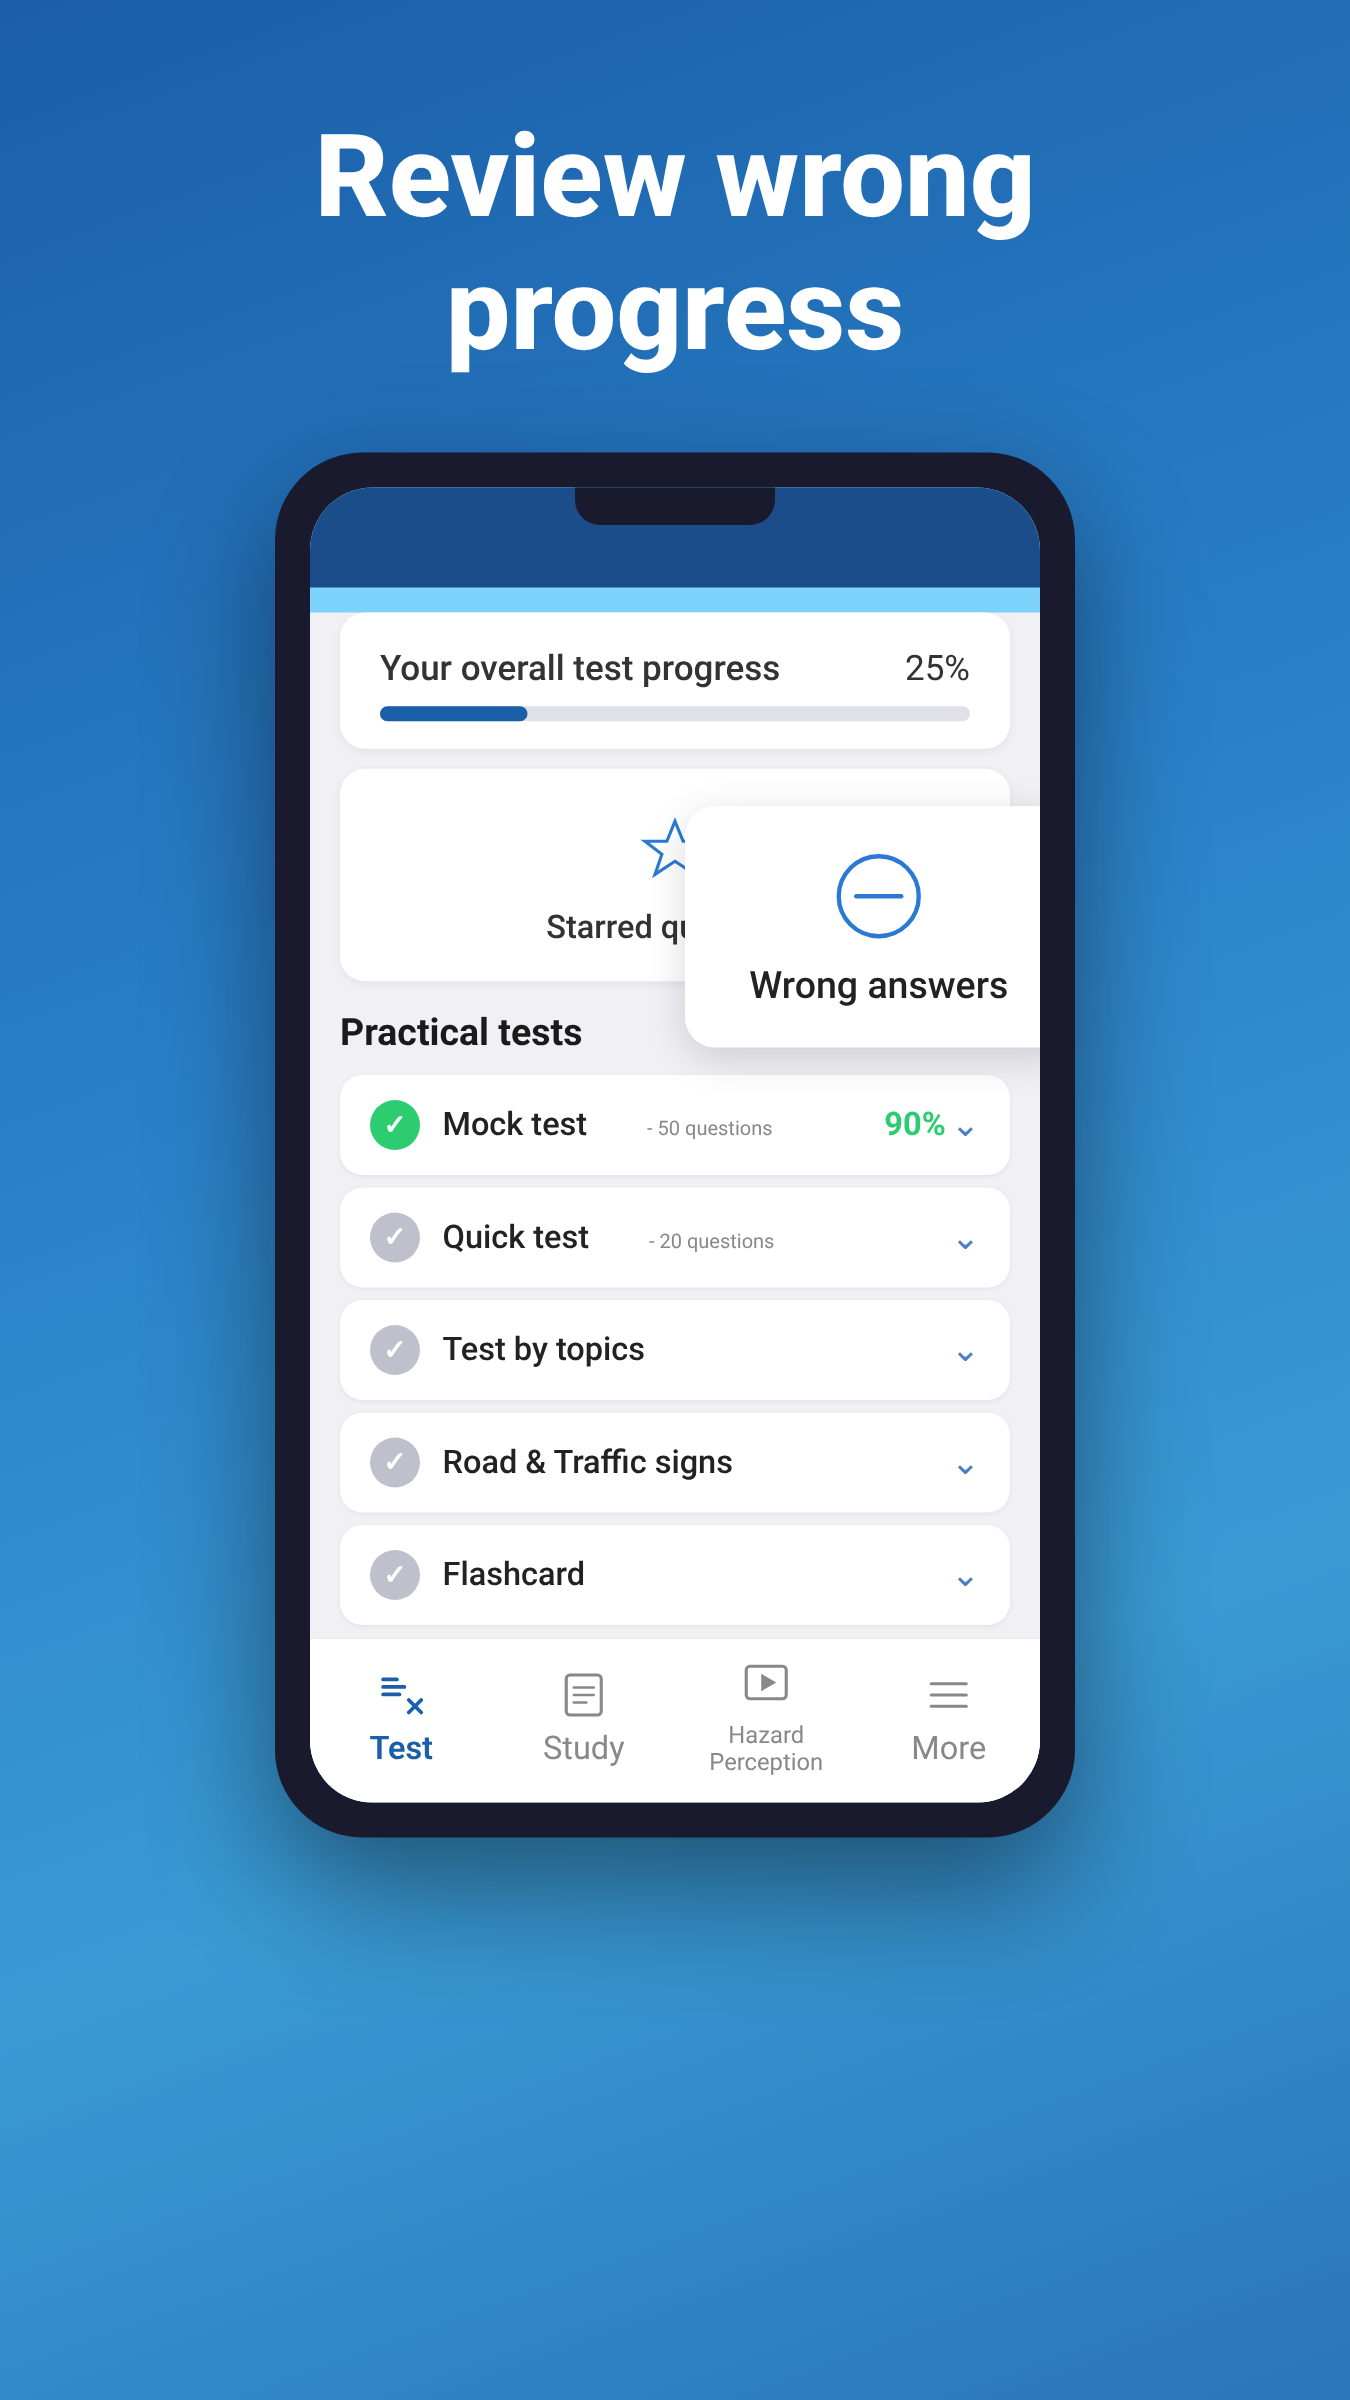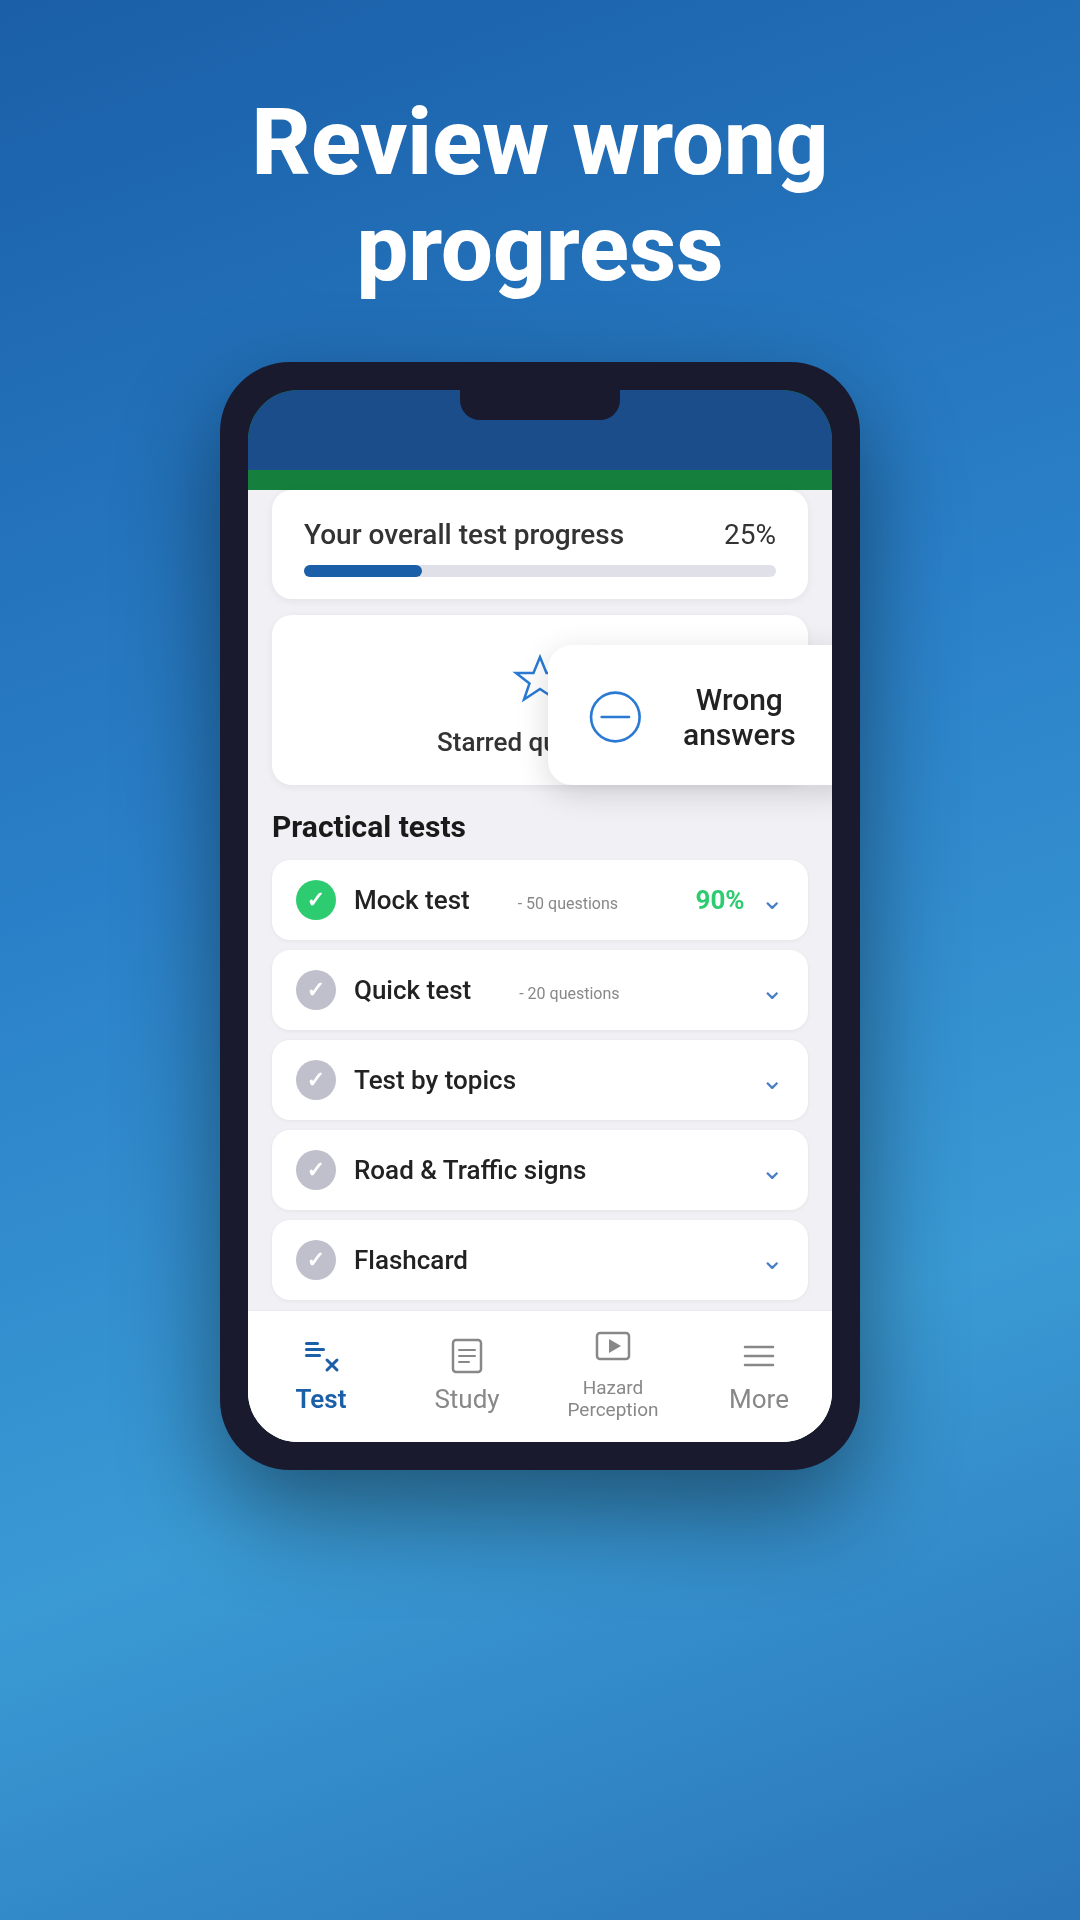--- a/index.html
+++ b/index.html
@@ -48,21 +48,21 @@
       background: #1a1a2e;
       border-radius: 0 0 20px 20px;
       position: absolute;
       top: 28px;
       left: 50%;
       transform: translateX(-50%);
       z-index: 10;
     }
 
     .phone-screen {
-      background: #15803d;
+      background: #7dd3fc;
       border-radius: 50px;
       overflow: hidden;
       position: relative;
     }
 
     
     .app-header {
       background: #1a4d8a;
       height: 80px;
       border-radius: 50px 50px 0 0;
@@ -152,21 +152,21 @@
     
     .wrong-answers-card {
       position: absolute;
       right: -50px;
       top: 30px;
       background: #ffffff;
       border-radius: 24px;
       padding: 36px 40px 32px;
       width: 310px;
       display: flex;
-      flex-direction: row;
+      flex-direction: column;
       align-items: center;
       gap: 18px;
       box-shadow: 0 8px 32px rgba(0,0,0,0.15);
       z-index: 20;
     }
 
     .no-icon {
       width: 72px;
       height: 72px;
     }
@@ -238,21 +238,21 @@
     .item-text .sub {
       color: #888;
       font-weight: 400;
       font-size: 16px;
       margin-left: 44px;
     }
 
     .item-right {
       display: flex;
       align-items: center;
-      gap: 16px;
+      gap: 4px;
     }
 
     .item-percent {
       font-size: 26px;
       color: #2ecc71;
       font-weight: 700;
     }
 
     .chevron-icon {
       color: #4a7fc4;

